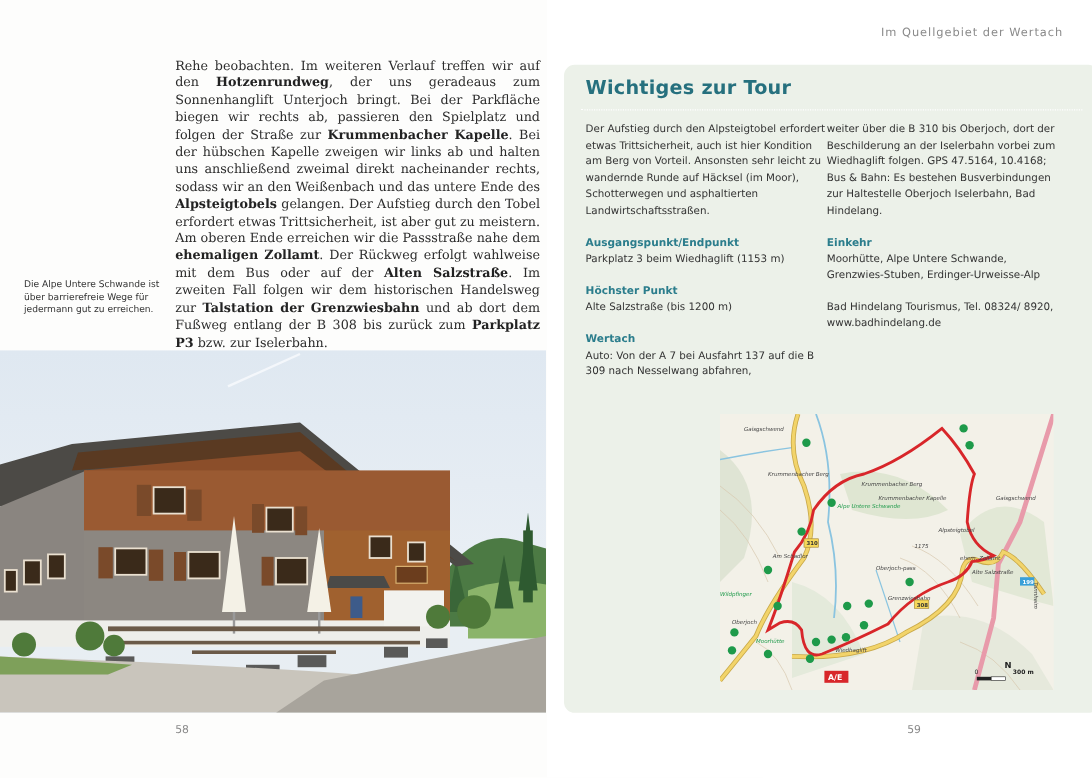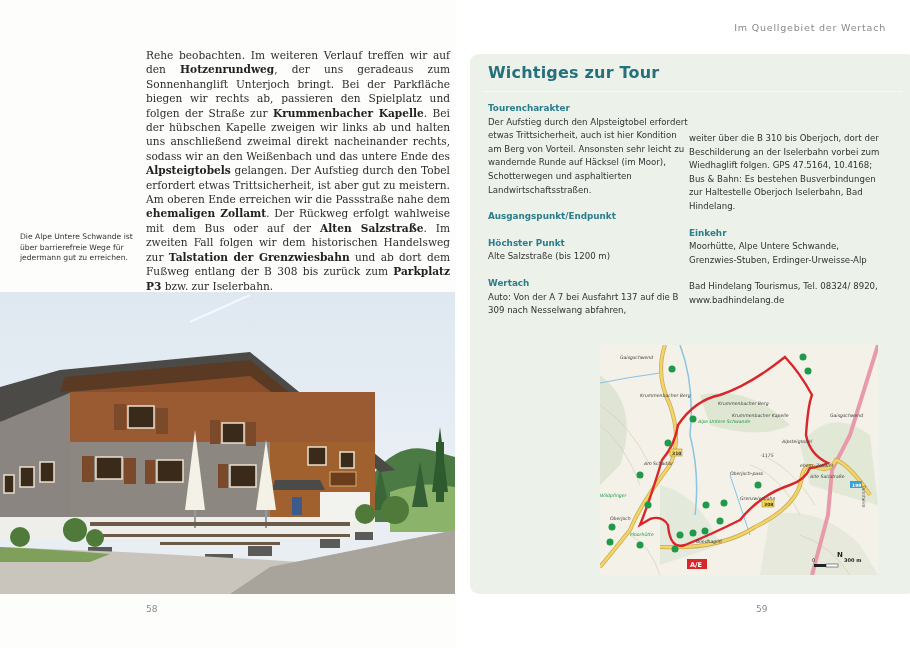--- a/index.html
+++ b/index.html
@@ -44,21 +44,21 @@
   }
   .info-title {
     position:absolute; left:18px; top:9px;
     font-family:"DejaVu Sans", sans-serif; font-weight:bold; font-size:16px; color:#26707e; letter-spacing:0.2px;
   }
   .info-rule {
     position:absolute; left:14px; right:14px; top:37px; border-top:1.5px dotted #ffffff;
   }
   .info-col { position:absolute; top:48px; width:200px; font-family:"DejaVu Sans", sans-serif; font-size:8.6px; line-height:13.6px; color:#333; }
   .info-col.c1 { left:18px; }
-  .info-col.c2 { left:219px; width:195px;margin-top:30px; }
+  .info-col.c2 { left:219px; width:195px; }
   .info-sec { margin-bottom:13px; }
   .info-h { font-weight:bold; color:#2b7d8c; font-size:8.8px; }
 
   .map {
     position:absolute; left:600px; top:345px; width:278px; height:230px; overflow:hidden;
     background:#f3f1e8;
   }
 </style>
 </head>
 <body>
@@ -162,25 +162,25 @@
   <div class="running-head">Im Quellgebiet der Wertach</div>
   <div class="page-num right" style="left:300px;">59</div>
 </div>
 
 <div class="info-box">
   <div class="info-title">Wichtiges zur Tour</div>
   <div class="info-rule"></div>
 
   <div class="info-col c1">
     <div class="info-sec">
-      <div class="info-h">Tourencharakter</div>
       <div>Der Aufstieg durch den Alpsteigtobel erfordert etwas Trittsicherheit, auch ist hier Kondition am Berg von Vorteil. Ansonsten sehr leicht zu wandernde Runde auf Häcksel (im Moor), Schotterwegen und asphaltierten Landwirtschaftsstraßen.</div>
     </div>
     <div class="info-sec">
       <div class="info-h">Ausgangspunkt/Endpunkt</div>
+      <div>Parkplatz 3 beim Wiedhaglift (1153 m)</div>
     </div>
     <div class="info-sec">
       <div class="info-h">Höchster Punkt</div>
       <div>Alte Salzstraße (bis 1200 m)</div>
     </div>
     <div class="info-sec">
       <div class="info-h">Wertach</div>
       <div>Auto: Von der A 7 bei Ausfahrt 137 auf die B 309 nach Nesselwang abfahren,</div>
     </div>
   </div>

